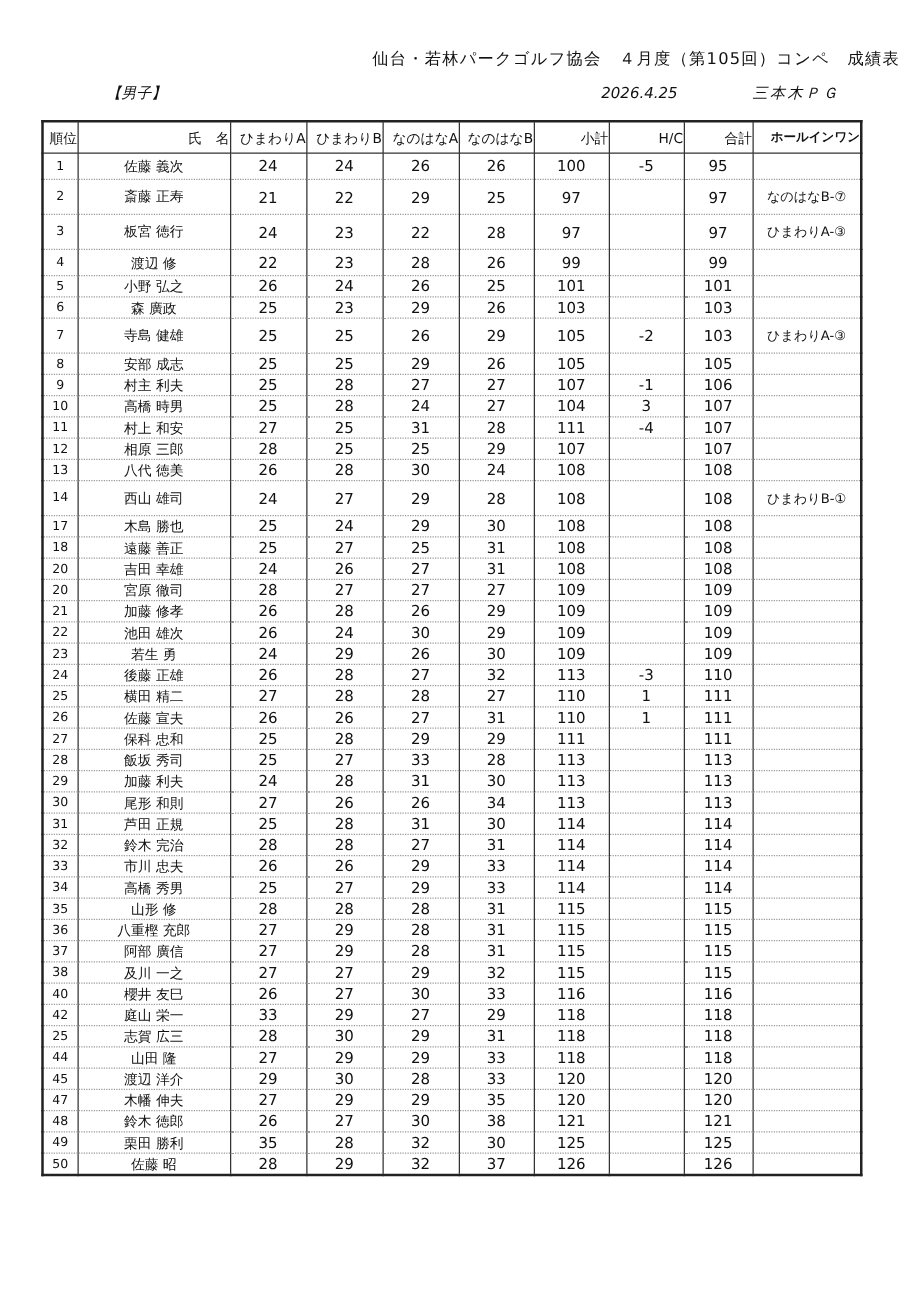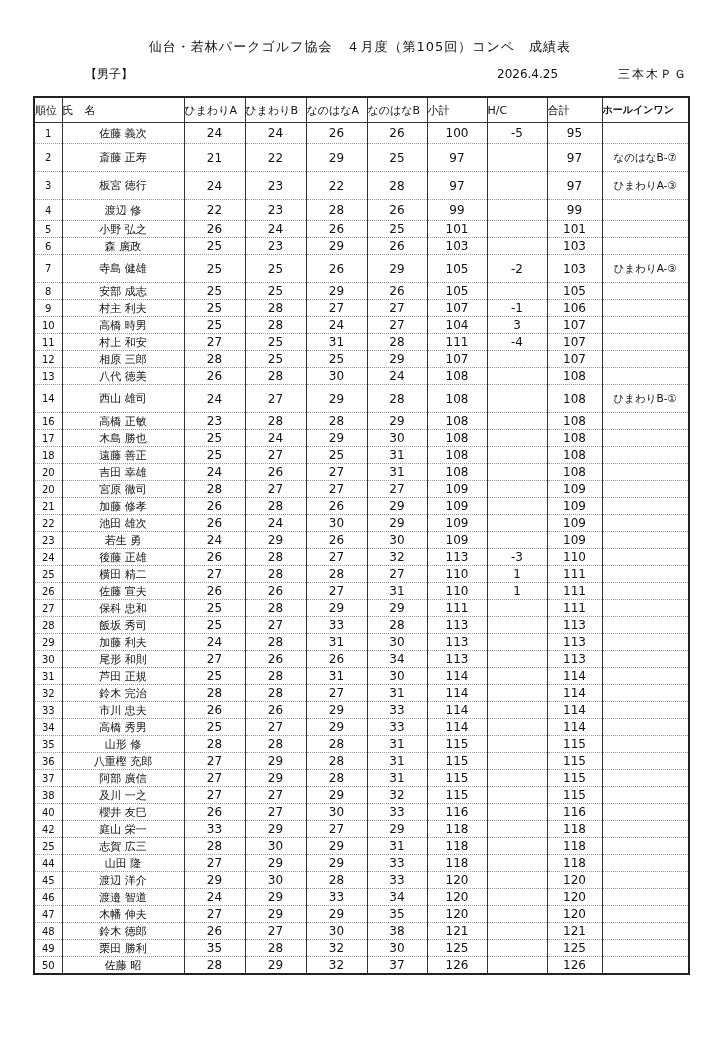--- a/index.html
+++ b/index.html
@@ -7,49 +7,50 @@
     width:720px;height:1040px;
     background:#ffffff;
     font-family:"DejaVu Sans","Liberation Sans",sans-serif;
     color:#111;
     position:relative;
     overflow:hidden;
   }
   .page-title{
     position:absolute;
     top:38px;left:0;width:720px;
-    text-align:center;
+    text-align:right;
     font-size:13px;
     letter-spacing:1px;
     color:#111;
   }
   .subheader{
     position:absolute;
     top:66px;left:33px;width:655px;height:18px;
     font-size:12px;
+    font-style:italic;
   }
   .subheader .category{position:absolute;left:52px;top:0;}
-  .subheader .date{position:absolute;left:448px;top:1px;font-size:12px;margin-left:16px;}
-  .subheader .course{position:absolute;right:0;top:0;letter-spacing:2px;}
+  .subheader .date{position:absolute;left:448px;top:1px;font-size:12px;}
+  .subheader .course{position:absolute;right:16px;top:0;letter-spacing:2px;}
   table.results{
     position:absolute;
     top:96px;left:33px;
     width:655px;
     border-collapse:collapse;
     table-layout:fixed;
     border:2px solid #222;
   }
   table.results th{
     border-left:1px solid #333;
     border-right:1px solid #333;
     border-bottom:1px solid #333;
     font-size:11px;
     font-weight:normal;
     height:24px;
-    text-align:left;
+    text-align:right;
     padding:0;
     white-space:nowrap;
     overflow:hidden;
     margin-left:17px;
   }
   table.results th.col-hio{font-size:10px;font-weight:bold;}
   table.results td{
     border-left:1px solid #333;
     border-right:1px solid #333;
     border-bottom:1px dotted #9a9a9a;
@@ -275,32 +276,20 @@
         <td class="col-num">24</td>
         <td class="col-num">27</td>
         <td class="col-num">29</td>
         <td class="col-num">28</td>
         <td class="col-num">108</td>
         <td class="col-num"></td>
         <td class="col-num">108</td>
         <td class="col-hio">ひまわりB-①</td>
       </tr>
       <tr>
-        <td class="col-rank">16</td>
-        <td class="col-name">高橋 正敏</td>
-        <td class="col-num">23</td>
-        <td class="col-num">28</td>
-        <td class="col-num">28</td>
-        <td class="col-num">29</td>
-        <td class="col-num">108</td>
-        <td class="col-num"></td>
-        <td class="col-num">108</td>
-        <td class="col-hio"></td>
-      </tr>
-      <tr>
         <td class="col-rank">17</td>
         <td class="col-name">木島 勝也</td>
         <td class="col-num">25</td>
         <td class="col-num">24</td>
         <td class="col-num">29</td>
         <td class="col-num">30</td>
         <td class="col-num">108</td>
         <td class="col-num"></td>
         <td class="col-num">108</td>
         <td class="col-hio"></td>
@@ -611,32 +600,20 @@
         <td class="col-num">29</td>
         <td class="col-num">30</td>
         <td class="col-num">28</td>
         <td class="col-num">33</td>
         <td class="col-num">120</td>
         <td class="col-num"></td>
         <td class="col-num">120</td>
         <td class="col-hio"></td>
       </tr>
       <tr>
-        <td class="col-rank">46</td>
-        <td class="col-name">渡邉 智道</td>
-        <td class="col-num">24</td>
-        <td class="col-num">29</td>
-        <td class="col-num">33</td>
-        <td class="col-num">34</td>
-        <td class="col-num">120</td>
-        <td class="col-num"></td>
-        <td class="col-num">120</td>
-        <td class="col-hio"></td>
-      </tr>
-      <tr>
         <td class="col-rank">47</td>
         <td class="col-name">木幡 伸夫</td>
         <td class="col-num">27</td>
         <td class="col-num">29</td>
         <td class="col-num">29</td>
         <td class="col-num">35</td>
         <td class="col-num">120</td>
         <td class="col-num"></td>
         <td class="col-num">120</td>
         <td class="col-hio"></td>

